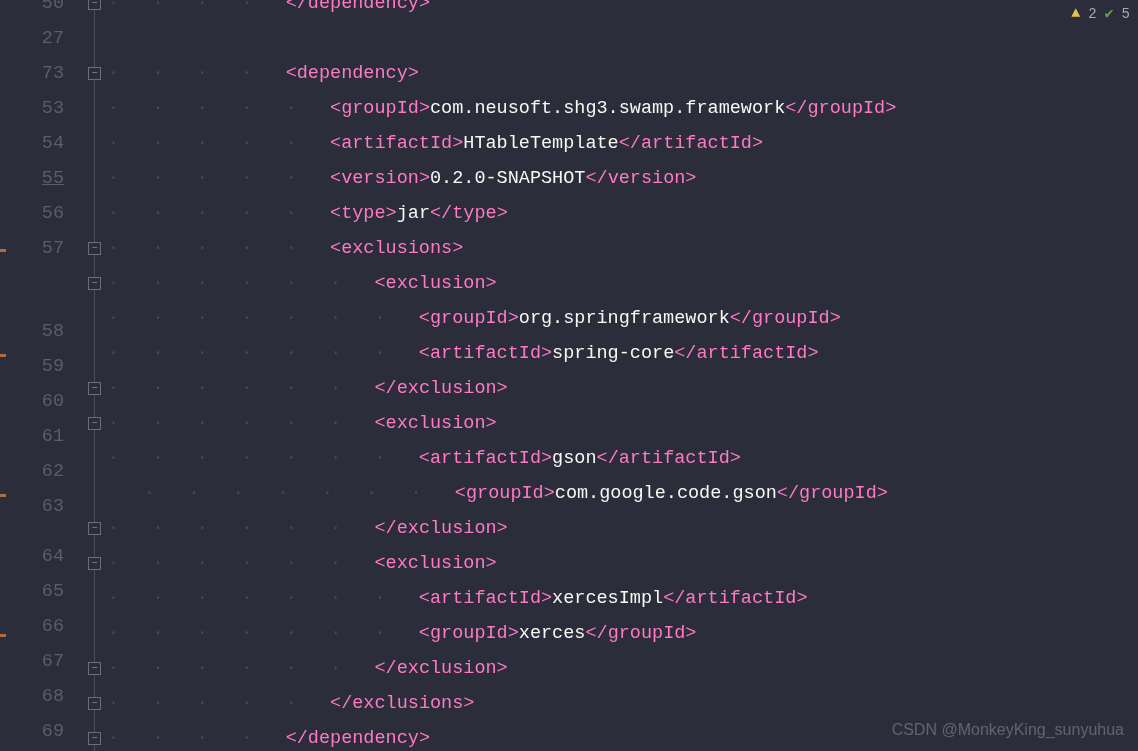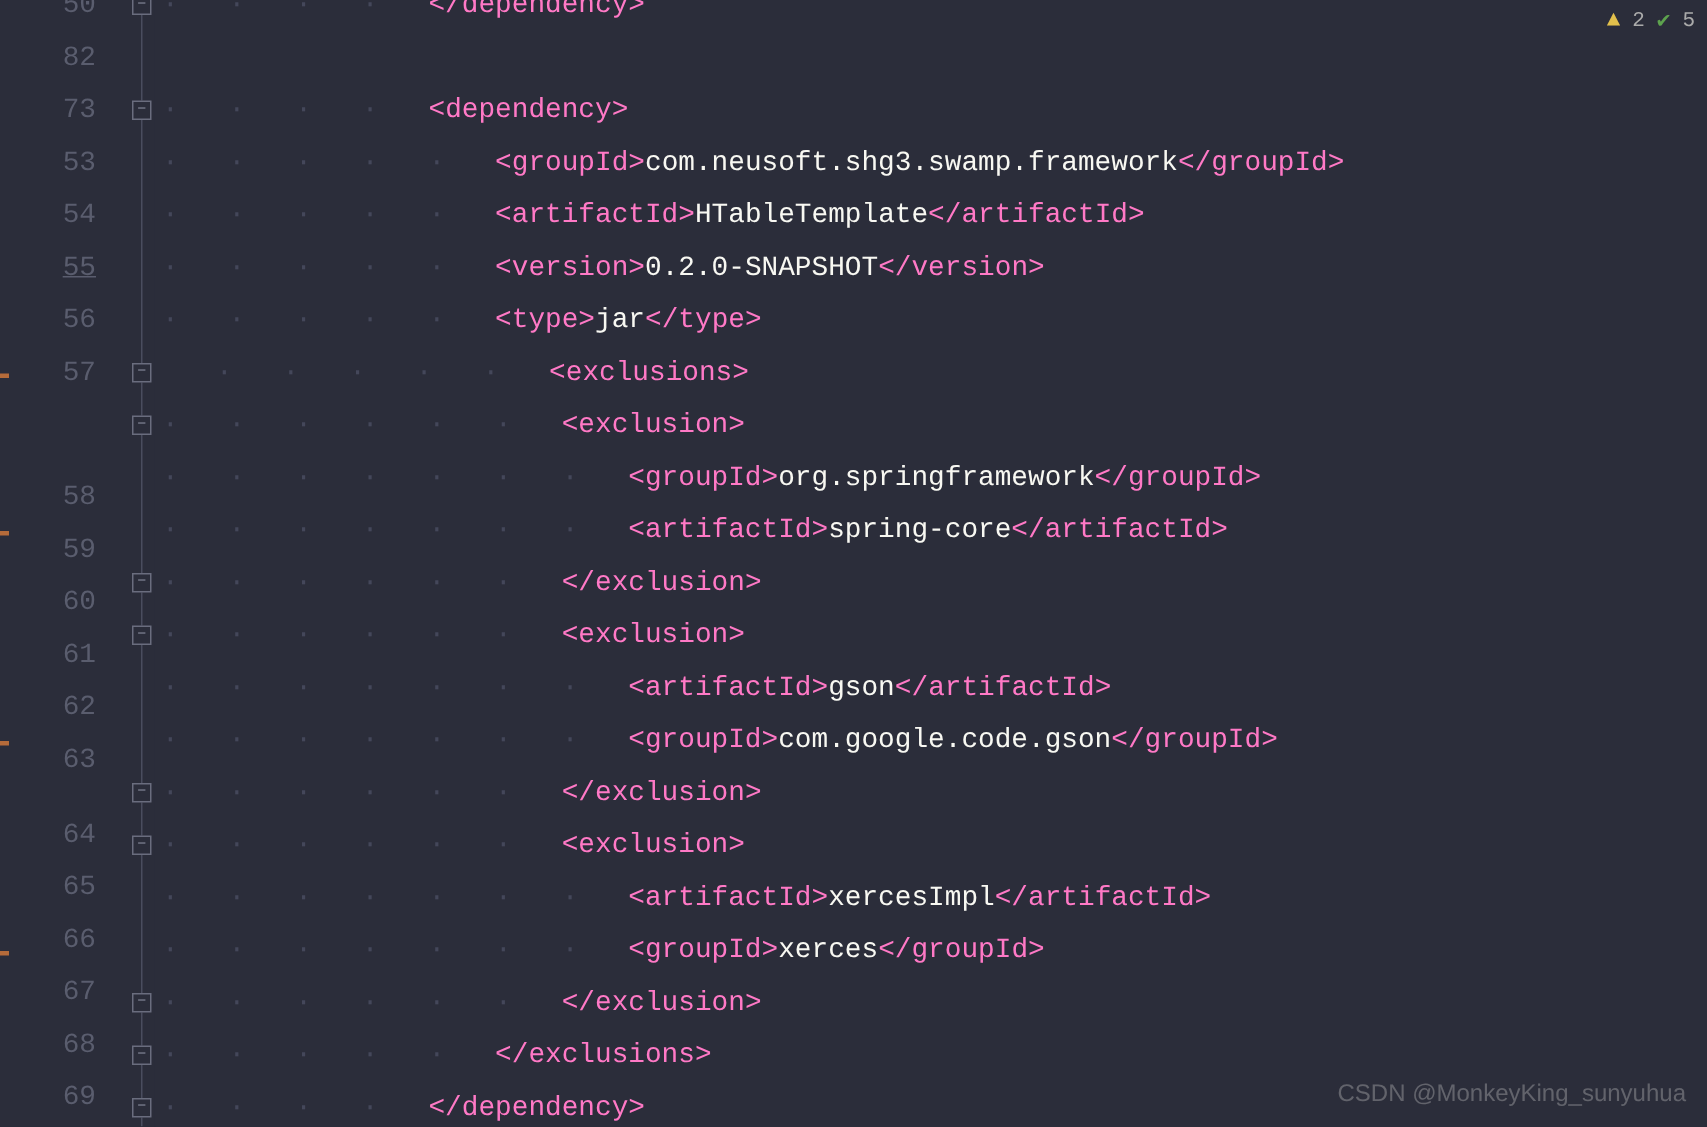--- a/index.html
+++ b/index.html
@@ -119,21 +119,21 @@
 <div class="editor">
   <div class="gutter">
     <div class="gutter-marks">
         <div class="gmark" style="top: 248.5px;"></div>
         <div class="gmark" style="top: 353.5px;"></div>
         <div class="gmark" style="top: 493.5px;"></div>
         <div class="gmark" style="top: 633.5px;"></div>
       </div>
     <div id="line-numbers">
         <div class="ln" style="transform: translateY(-14px);">50</div>
-        <div class="ln" style="transform: translateY(-14px);">82</div>
+        <div class="ln" style="transform: translateY(-14px);">27</div>
         <div class="ln" style="transform: translateY(-14px);">73</div>
         <div class="ln" style="transform: translateY(-14px); padding-left: 16px;">53</div>
         <div class="ln" style="transform: translateY(-14px);">54</div>
         <div class="ln" style="transform: translateY(-14px); text-decoration: underline;">55</div>
         <div class="ln" style="transform: translateY(-14px);">56</div>
         <div class="ln" style="transform: translateY(-14px);">57</div>
         <div class="ln" style="transform: translateY(-14px); margin-top: 48px;">58</div>
         <div class="ln" style="transform: translateY(-14px);">59</div>
         <div class="ln" style="transform: translateY(-14px);">60</div>
         <div class="ln" style="transform: translateY(-14px); padding-left: 41px;">61</div>
@@ -167,28 +167,28 @@
   </div>
   <div class="code">
     <div id="code-lines">
         <div class="line" style="transform: translateY(-14px);"><span class="indent">·   ·   ·   ·   </span><span class="bracket">&lt;/</span><span class="tag">dependency</span><span class="bracket">&gt;</span></div>
         <div class="line" style="transform: translateY(-14px);"><span class="indent"></span></div>
         <div class="line" style="transform: translateY(-14px);"><span class="indent">·   ·   ·   ·   </span><span class="bracket">&lt;</span><span class="tag">dependency</span><span class="bracket">&gt;</span></div>
         <div class="line" style="transform: translateY(-14px);"><span class="indent">·   ·   ·   ·   ·   </span><span class="bracket">&lt;</span><span class="tag">groupId</span><span class="bracket">&gt;</span><span class="text">com.neusoft.shg3.swamp.framework</span><span class="bracket">&lt;/</span><span class="tag">groupId</span><span class="bracket">&gt;</span></div>
         <div class="line" style="transform: translateY(-14px);"><span class="indent">·   ·   ·   ·   ·   </span><span class="bracket">&lt;</span><span class="tag">artifactId</span><span class="bracket">&gt;</span><span class="text">HTableTemplate</span><span class="bracket">&lt;/</span><span class="tag">artifactId</span><span class="bracket">&gt;</span></div>
         <div class="line" style="transform: translateY(-14px);"><span class="indent">·   ·   ·   ·   ·   </span><span class="bracket">&lt;</span><span class="tag">version</span><span class="bracket">&gt;</span><span class="text">0.2.0-SNAPSHOT</span><span class="bracket">&lt;/</span><span class="tag">version</span><span class="bracket">&gt;</span></div>
         <div class="line" style="transform: translateY(-14px);"><span class="indent">·   ·   ·   ·   ·   </span><span class="bracket">&lt;</span><span class="tag">type</span><span class="bracket">&gt;</span><span class="text">jar</span><span class="bracket">&lt;/</span><span class="tag">type</span><span class="bracket">&gt;</span></div>
-        <div class="line" style="transform: translateY(-14px); margin-left: 36px;"><span class="indent">·   ·   ·   ·   ·   </span><span class="bracket">&lt;</span><span class="tag">exclusions</span><span class="bracket">&gt;</span></div>
+        <div class="line" style="transform: translateY(-14px);"><span class="indent">·   ·   ·   ·   ·   </span><span class="bracket">&lt;</span><span class="tag">exclusions</span><span class="bracket">&gt;</span></div>
         <div class="line" style="transform: translateY(-14px);"><span class="indent">·   ·   ·   ·   ·   ·   </span><span class="bracket">&lt;</span><span class="tag">exclusion</span><span class="bracket">&gt;</span></div>
         <div class="line" style="transform: translateY(-14px);"><span class="indent">·   ·   ·   ·   ·   ·   ·   </span><span class="bracket">&lt;</span><span class="tag">groupId</span><span class="bracket">&gt;</span><span class="text">org.springframework</span><span class="bracket">&lt;/</span><span class="tag">groupId</span><span class="bracket">&gt;</span></div>
         <div class="line" style="transform: translateY(-14px);"><span class="indent">·   ·   ·   ·   ·   ·   ·   </span><span class="bracket">&lt;</span><span class="tag">artifactId</span><span class="bracket">&gt;</span><span class="text">spring-core</span><span class="bracket">&lt;/</span><span class="tag">artifactId</span><span class="bracket">&gt;</span></div>
         <div class="line" style="transform: translateY(-14px);"><span class="indent">·   ·   ·   ·   ·   ·   </span><span class="bracket">&lt;/</span><span class="tag">exclusion</span><span class="bracket">&gt;</span></div>
         <div class="line" style="transform: translateY(-14px);"><span class="indent">·   ·   ·   ·   ·   ·   </span><span class="bracket">&lt;</span><span class="tag">exclusion</span><span class="bracket">&gt;</span></div>
         <div class="line" style="transform: translateY(-14px);"><span class="indent">·   ·   ·   ·   ·   ·   ·   </span><span class="bracket">&lt;</span><span class="tag">artifactId</span><span class="bracket">&gt;</span><span class="text">gson</span><span class="bracket">&lt;/</span><span class="tag">artifactId</span><span class="bracket">&gt;</span></div>
-        <div class="line" style="transform: translateY(-14px);"><span class="indent">·   ·   ·   ·   ·   ·   ·   </span><span class="bracket">&lt;</span><span class="tag">groupId</span><span class="bracket">&gt;</span><span class="text">com.google.code.gson</span><span class="bracket">&lt;/</span><span class="tag">groupId</span><span class="bracket">&gt;</span></div>
+        <div class="line" style="transform: translateY(-14px); margin-left: 36px;"><span class="indent">·   ·   ·   ·   ·   ·   ·   </span><span class="bracket">&lt;</span><span class="tag">groupId</span><span class="bracket">&gt;</span><span class="text">com.google.code.gson</span><span class="bracket">&lt;/</span><span class="tag">groupId</span><span class="bracket">&gt;</span></div>
         <div class="line" style="transform: translateY(-14px);"><span class="indent">·   ·   ·   ·   ·   ·   </span><span class="bracket">&lt;/</span><span class="tag">exclusion</span><span class="bracket">&gt;</span></div>
         <div class="line" style="transform: translateY(-14px);"><span class="indent">·   ·   ·   ·   ·   ·   </span><span class="bracket">&lt;</span><span class="tag">exclusion</span><span class="bracket">&gt;</span></div>
         <div class="line" style="transform: translateY(-14px);"><span class="indent">·   ·   ·   ·   ·   ·   ·   </span><span class="bracket">&lt;</span><span class="tag">artifactId</span><span class="bracket">&gt;</span><span class="text">xercesImpl</span><span class="bracket">&lt;/</span><span class="tag">artifactId</span><span class="bracket">&gt;</span></div>
         <div class="line" style="transform: translateY(-14px);"><span class="indent">·   ·   ·   ·   ·   ·   ·   </span><span class="bracket">&lt;</span><span class="tag">groupId</span><span class="bracket">&gt;</span><span class="text">xerces</span><span class="bracket">&lt;/</span><span class="tag">groupId</span><span class="bracket">&gt;</span></div>
         <div class="line" style="transform: translateY(-14px);"><span class="indent">·   ·   ·   ·   ·   ·   </span><span class="bracket">&lt;/</span><span class="tag">exclusion</span><span class="bracket">&gt;</span></div>
         <div class="line" style="transform: translateY(-14px);"><span class="indent">·   ·   ·   ·   ·   </span><span class="bracket">&lt;/</span><span class="tag">exclusions</span><span class="bracket">&gt;</span></div>
         <div class="line" style="transform: translateY(-14px);"><span class="indent">·   ·   ·   ·   </span><span class="bracket">&lt;/</span><span class="tag">dependency</span><span class="bracket">&gt;</span></div>
       </div>
     <div class="status-icons">
       <span class="warn-icon">▲</span>

